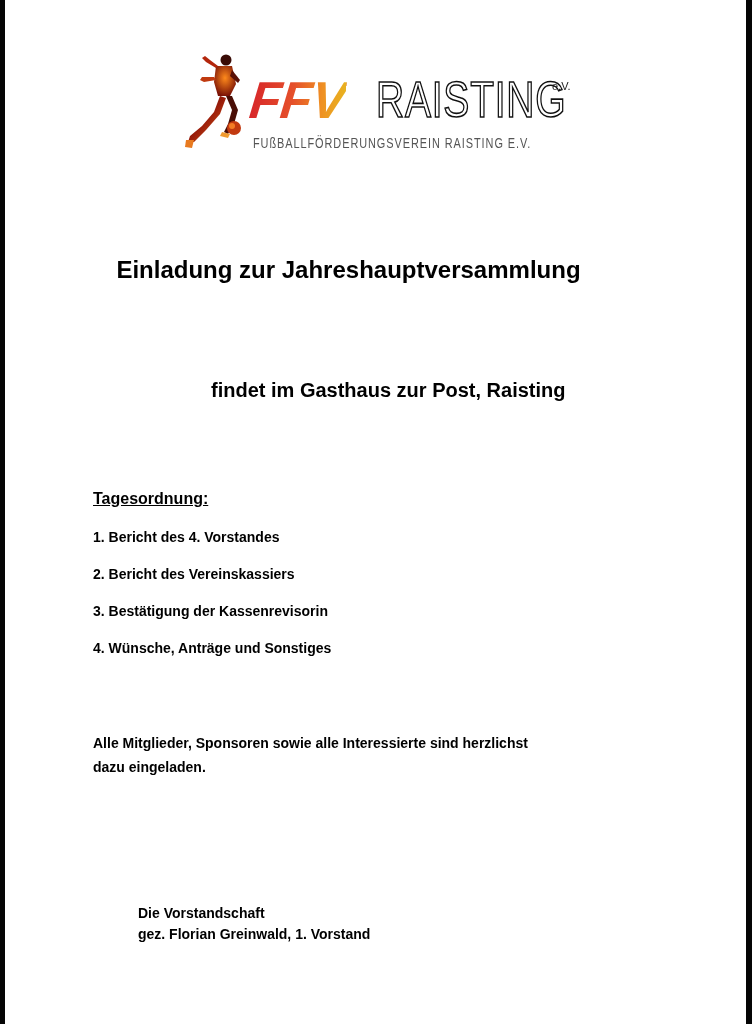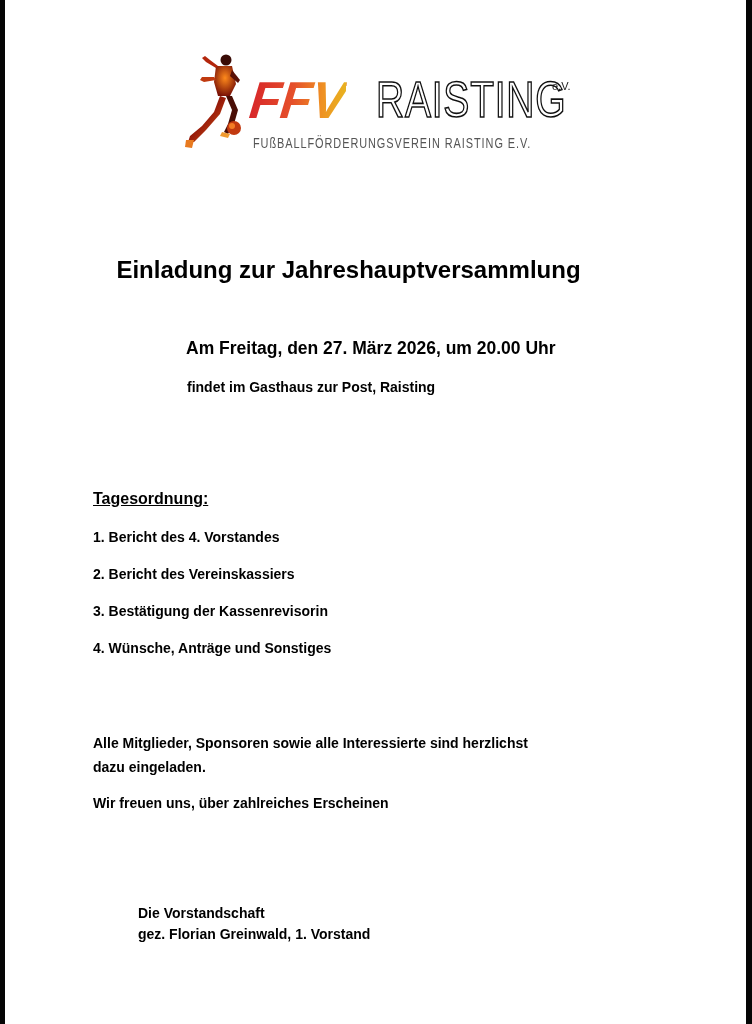--- a/index.html
+++ b/index.html
@@ -103,21 +103,21 @@
       padding-left: 0;
     }
     .title span { display: inline-block; margin-left: 0px; }
 
     .line {
       position: absolute;
       font-weight: bold;
       white-space: nowrap;
     }
     .date-line { left: 181px; top: 338px; font-size: 17.5px; }
-    .venue-line { left: 182px; top: 379px; font-size: 14px; }
+    .venue-line { left: 206px; top: 379px; font-size: 20px; }
     .purpose-line { left: 88px; top: 414px; font-size: 14px; }
 
     .agenda-heading {
       left: 88px; top: 490px; font-size: 16px; text-decoration: underline;
     }
     .agenda-item { left: 88px; font-size: 14px; }
 
     .invite-line { left: 88px; font-size: 14px; }
 
     .sig-line { left: 88px; font-size: 14px; margin-left: 45px; }
@@ -164,28 +164,26 @@
     <div class="logo-ffv">FFV</div>
     <div class="logo-raisting">RAISTING</div>
     <div class="logo-ev">e.V.</div>
     <div class="logo-subtitle">FUßBALLFÖRDERUNGSVEREIN RAISTING E.V.</div>
   </div>
 
   <h1 class="title">
     <span>Einladung zur Jahreshauptversammlung</span>
   </h1>
 
-  <div class="line date-line">Am Freitag, den 27. März 2026, um 20.00 Uhr</div>
   <div class="line venue-line">findet im Gasthaus zur Post, Raisting</div>
 
   <div class="line agenda-heading">Tagesordnung:</div>
   <div class="line agenda-item" style="top:529px">1. Bericht des 4. Vorstandes</div>
   <div class="line agenda-item" style="top:566px">2. Bericht des Vereinskassiers</div>
   <div class="line agenda-item" style="top:603px">3. Bestätigung der Kassenrevisorin</div>
   <div class="line agenda-item" style="top:640px">4. Wünsche, Anträge und Sonstiges</div>
 
   <div class="line invite-line" style="top:735px">Alle Mitglieder, Sponsoren sowie alle Interessierte sind herzlichst</div>
   <div class="line invite-line" style="top:759px">dazu eingeladen.</div>
-  <div class="line invite-line" style="top:795px">Wir freuen uns, über zahlreiches Erscheinen</div>
 
   <div class="line sig-line" style="top:905px">Die Vorstandschaft</div>
   <div class="line sig-line" style="top:926px">gez. Florian Greinwald, 1. Vorstand</div>
 </div>
 
 </body></html>

